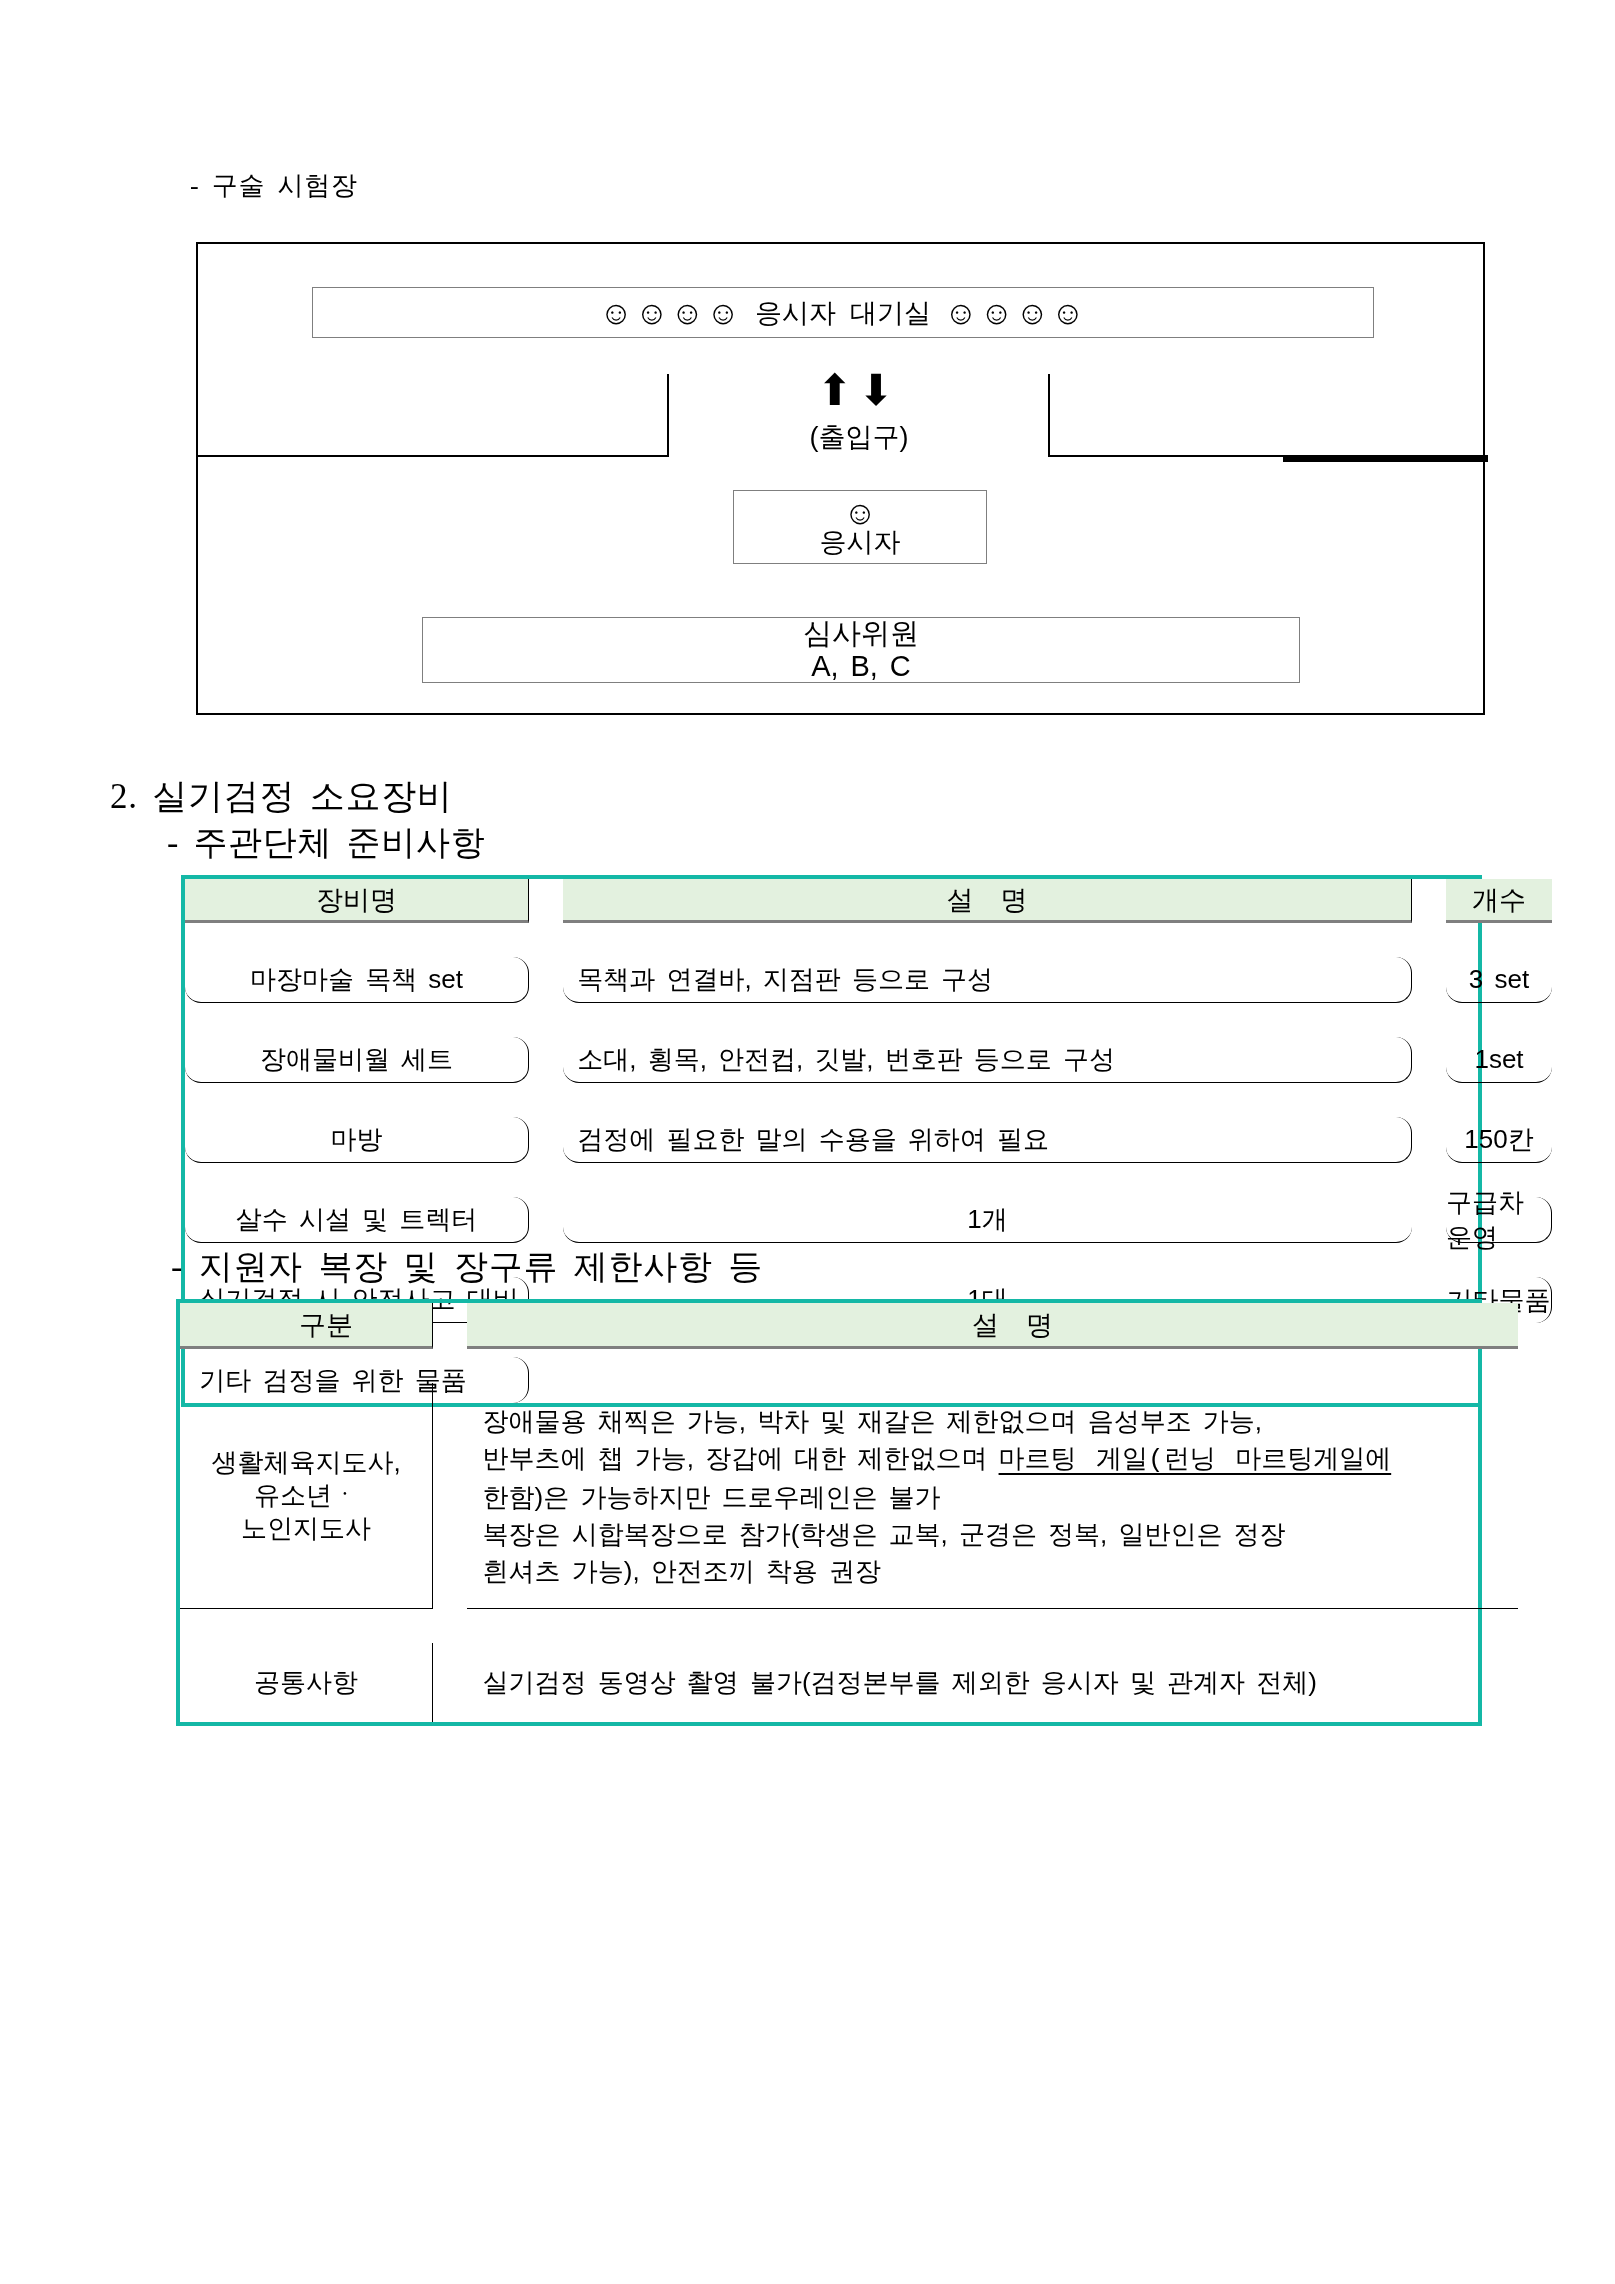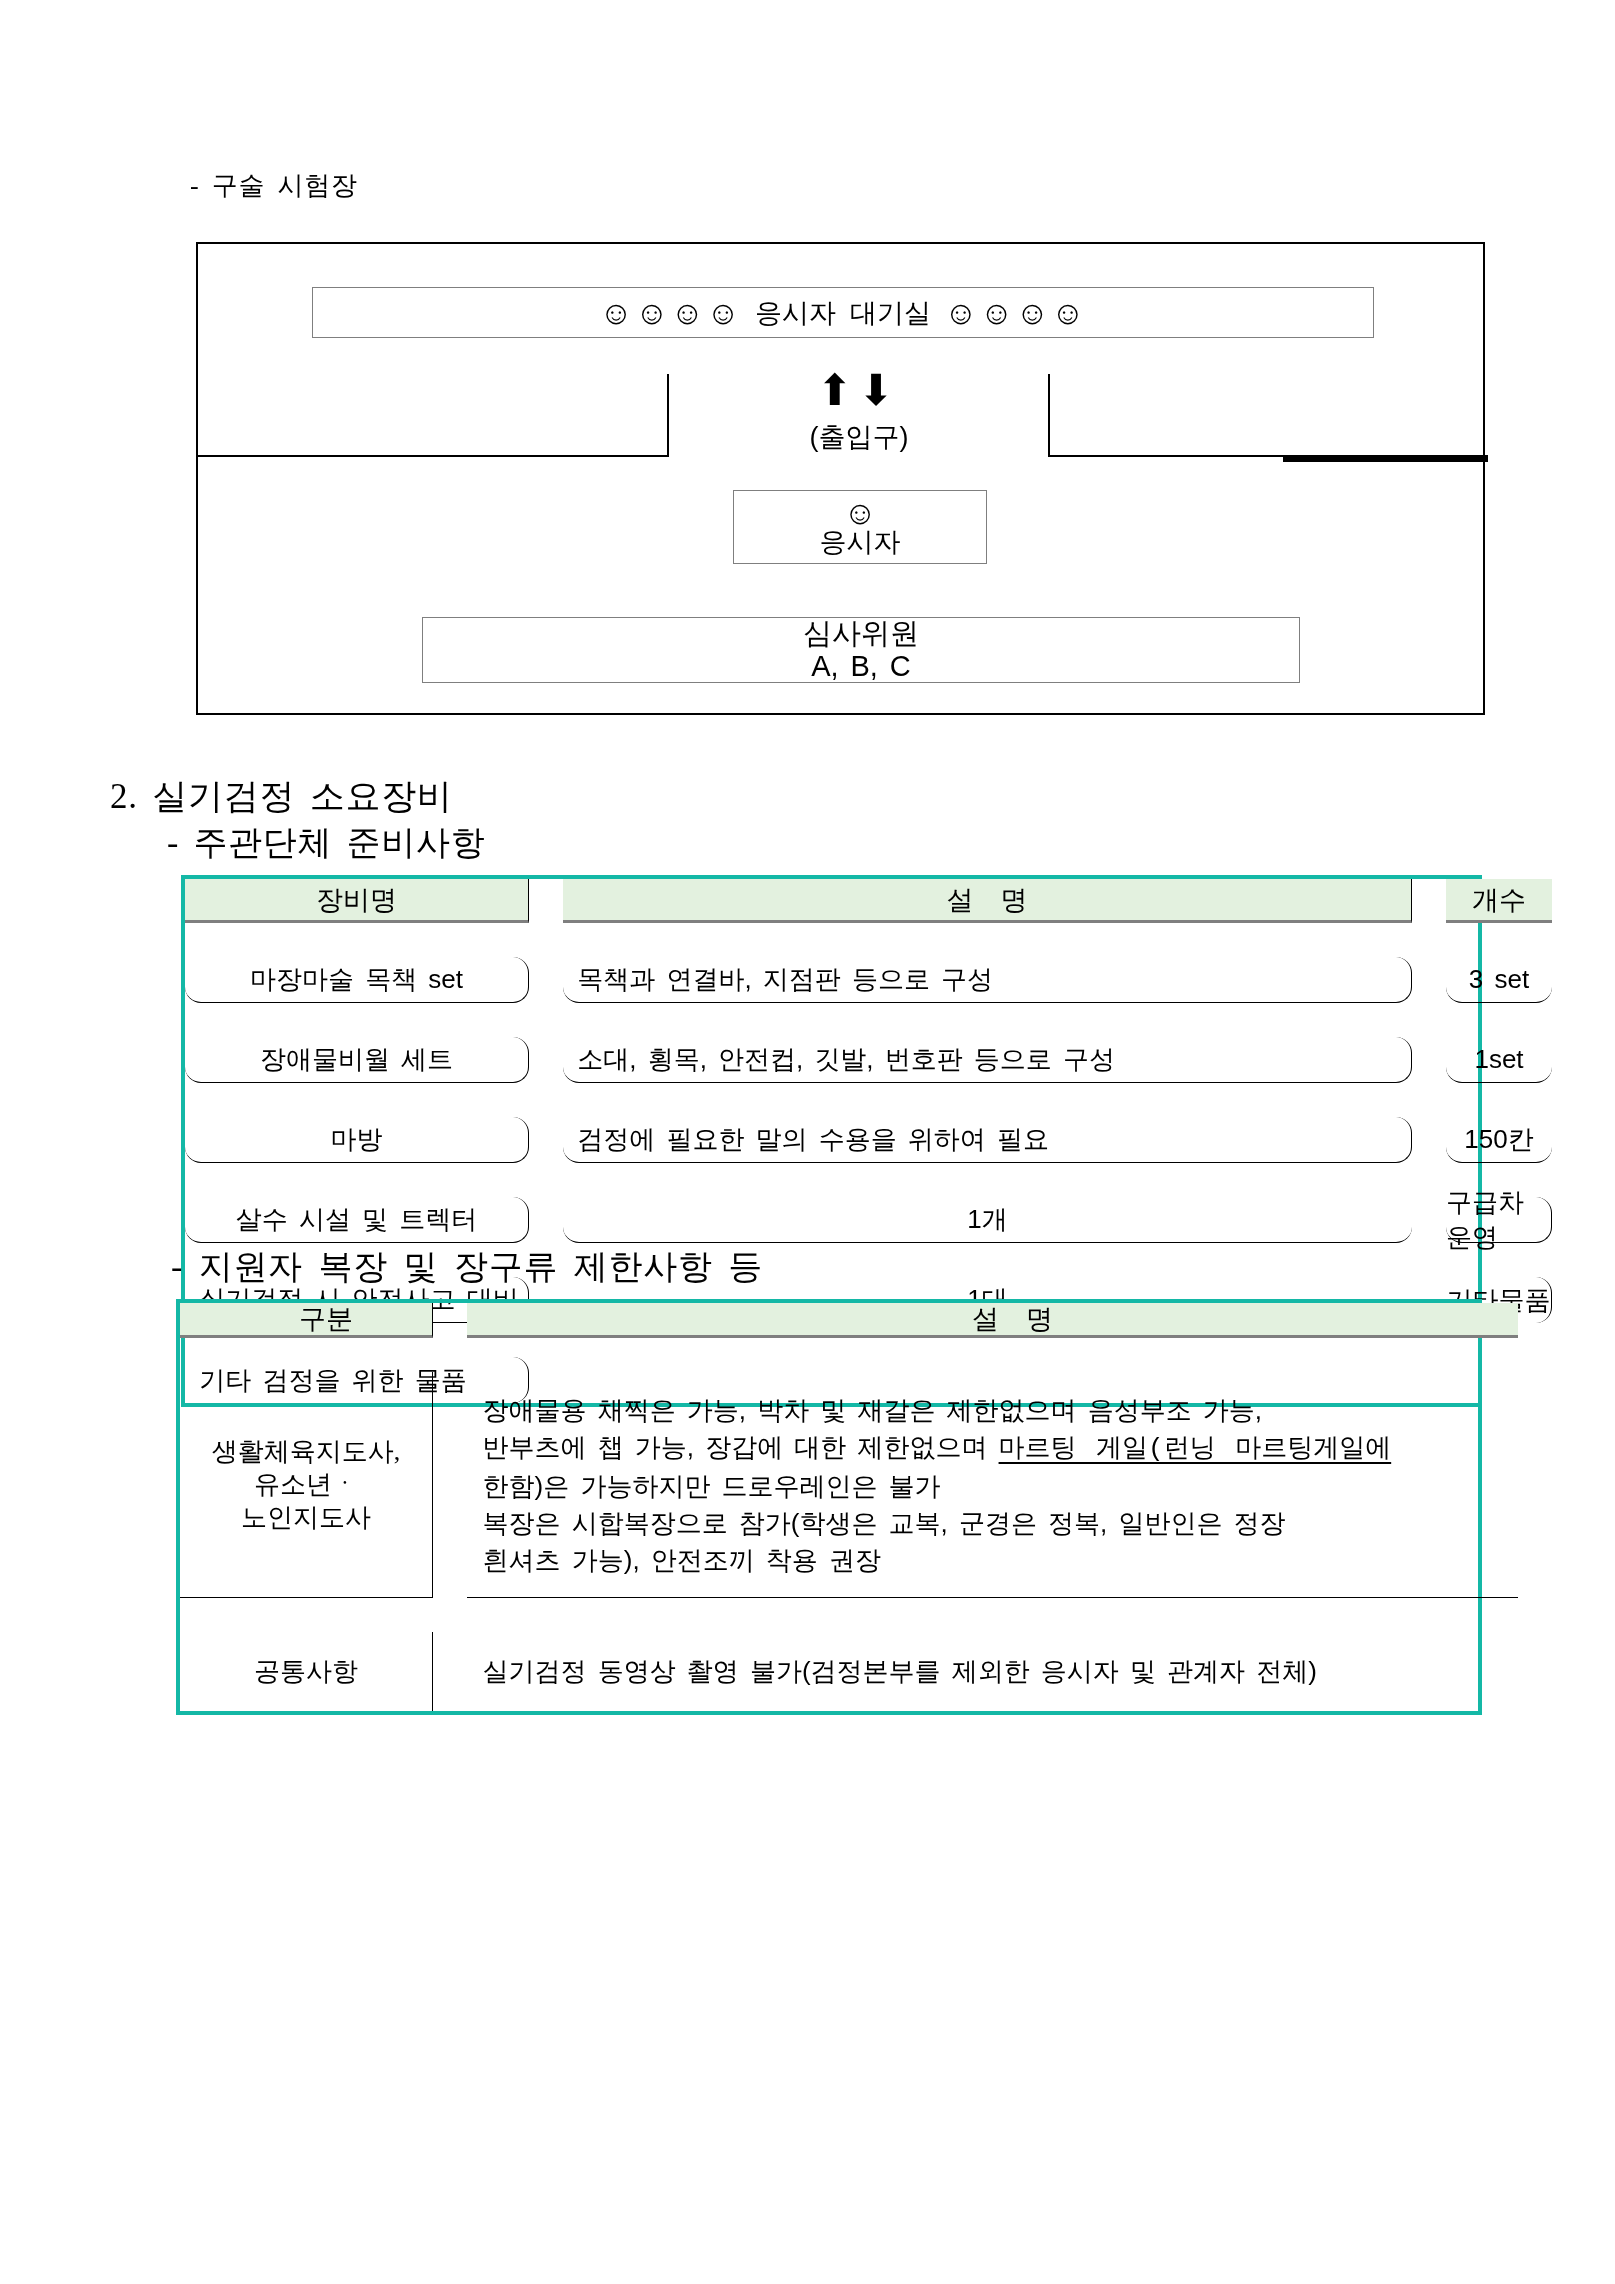--- a/index.html
+++ b/index.html
@@ -50,22 +50,22 @@
   .hdr { background:#e3f1df; border-bottom:3.9px solid #7f7f7f; font-size:27px; }
   .vline { border-right:1.3px solid #000; }
   .rline { border-bottom:1.3px solid #000; }
 
   .tbl1 { left:181px; top:875px; width:1301px; grid-template-columns:344px 849px 106px; }
   .tbl1 .hdr  { height:44px; }
   .tbl1 .body { height:46px;border-radius:16px; }
   .tbl1 .desc { padding-left:14.3px; }
 
   .tbl2 { left:176px; top:1299px; width:1306px; grid-template-columns:253px 1051px; }
-  .tbl2 .hdr  { height:35px;padding-left:40px; }
-  .cat-cell  { height:226px; flex-direction:column; line-height:33px; text-align:center;font-family:Liberation Serif, serif; }
+  .tbl2 .hdr  { height:46px;padding-left:40px; }
+  .cat-cell  { height:226px; flex-direction:column; line-height:33px; text-align:center; }
   .desc-cell { height:226px; padding:19.6px 11.7px 0 15.6px; line-height:37px; display:block; }
   .row2-cell { height:79px; }
   .desc-cell u { text-decoration-thickness:2px; text-underline-offset:5.9px;font-family:Liberation Mono, monospace; }
   .pre { white-space:pre; }
 </style>
 </head>
 <body>
 
 <div class="page">
 

